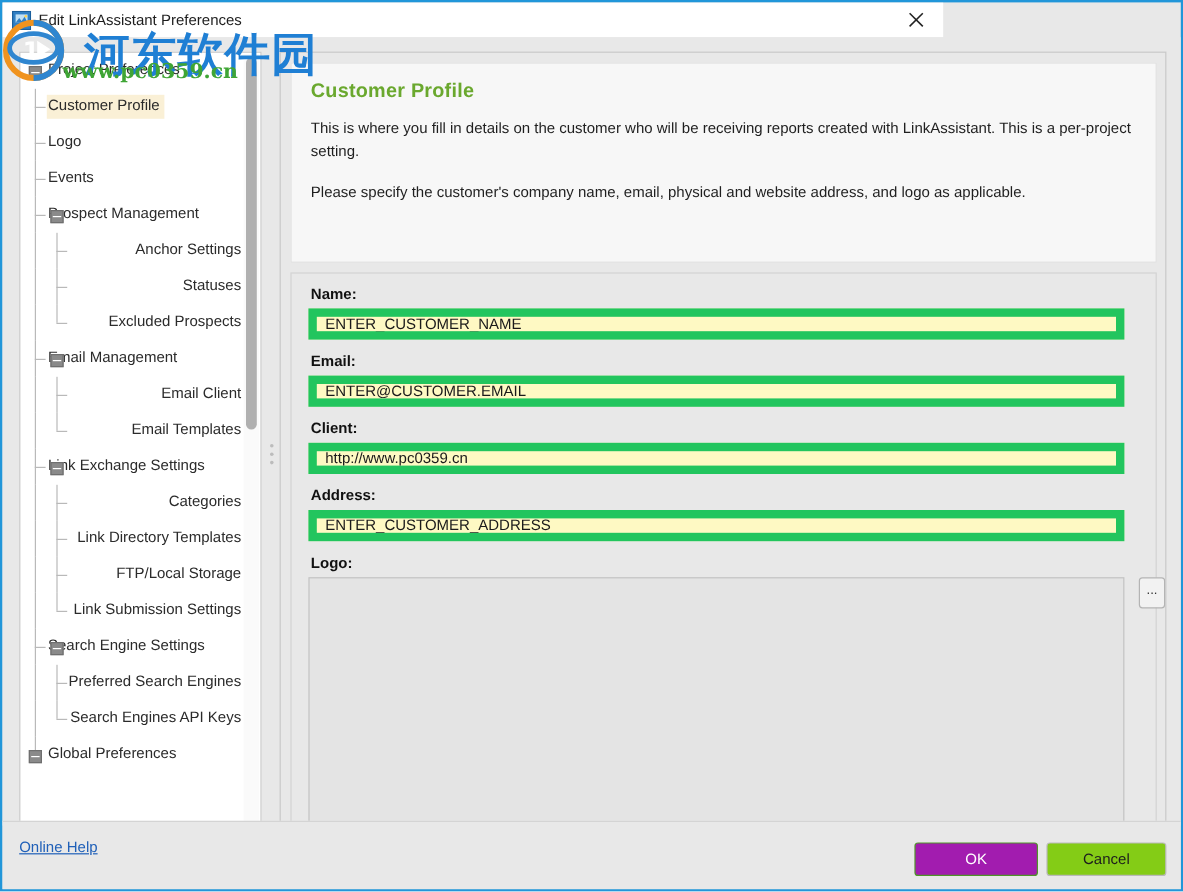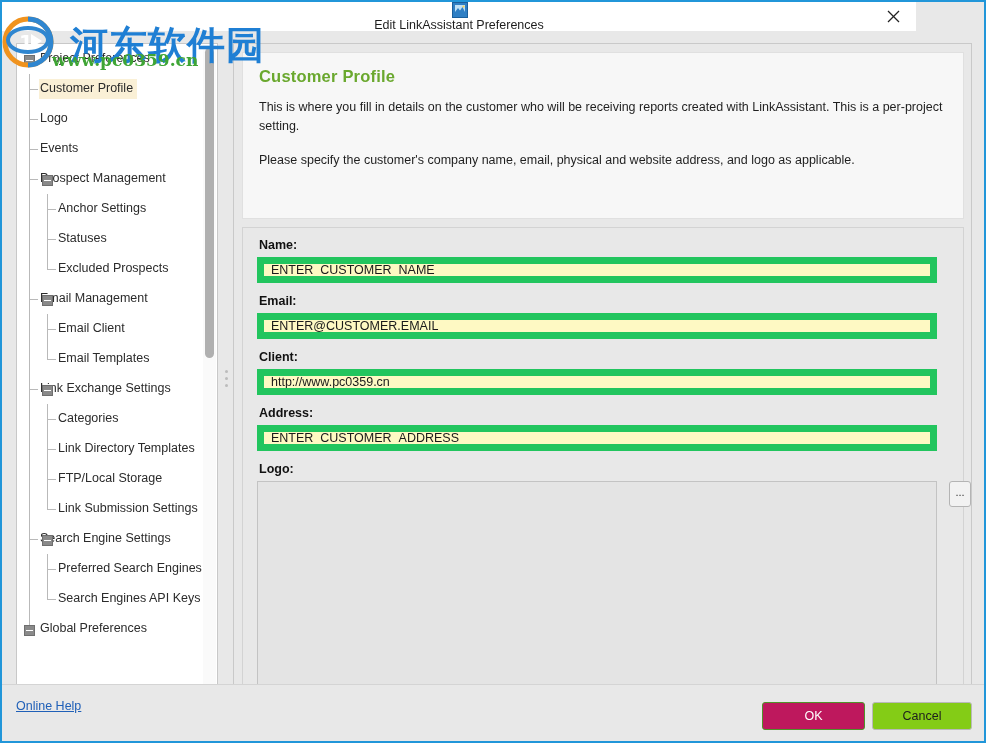--- a/index.html
+++ b/index.html
@@ -15,23 +15,23 @@
     position: relative;
     width: 986px; height: 743px;
     border: 2px solid #2196d9;
     background: #e8e8e8;
     overflow: hidden;
   }
 
   
   #titlebar {
     position: absolute; left: 0; top: 0;
-    width: 914px; height: 29px;
+    width: 784px; height: 29px;
     background: #ffffff;
-    display: flex; align-items: center; flex-direction: column;
+    display: flex; align-items: center;
   }
   #title-icon {
     width: 16px; height: 16px;
     margin-left: 8px; margin-right: 6px;
     flex: 0 0 auto;
     position: relative;
   }
   #title-text {
     font-size: 12.5px;
     color: #1d1d1d;
@@ -75,21 +75,21 @@
     cursor: default;
   }
   .tree-item .tlabel {
     padding: 3px 4px 4px 1px;
     line-height: 1;
   }
   .tree-item.selected .tlabel {
     background: #faf0d6;
   }
   .lvl1 { padding-left: 22px; }
-  .lvl2 { padding-left: 40px; }
+  .lvl2 { padding-left: 40px; justify-content: flex-end; }
 
   
   .expander {
     position: absolute;
     left: 7px; top: 11px;
     width: 11px; height: 11px;
     background: #8a8a8a;
     border: 1px solid #6f6f6f;
     display: flex; align-items: center; justify-content: center;
     cursor: pointer;
@@ -252,21 +252,21 @@
   #online-help {
     position: absolute; left: 14px; top: 14px;
     font-size: 12.5px;
     color: #2060b8;
     text-decoration: underline;
     cursor: pointer;
   }
   #ok-btn {
     position: absolute; left: 760px; top: 700px;
     width: 103px; height: 28px;
-    background: #be185d;
+    background: #a21caf;
     border: 1px solid #4f9329;
     border-radius: 3px;
     color: #ffffff;
     font-size: 12.5px;
     font-family: "Liberation Sans", sans-serif;
     cursor: pointer;
     display: flex; align-items: center; justify-content: center;
   }
   #cancel-btn {
     position: absolute; left: 870px; top: 700px;

